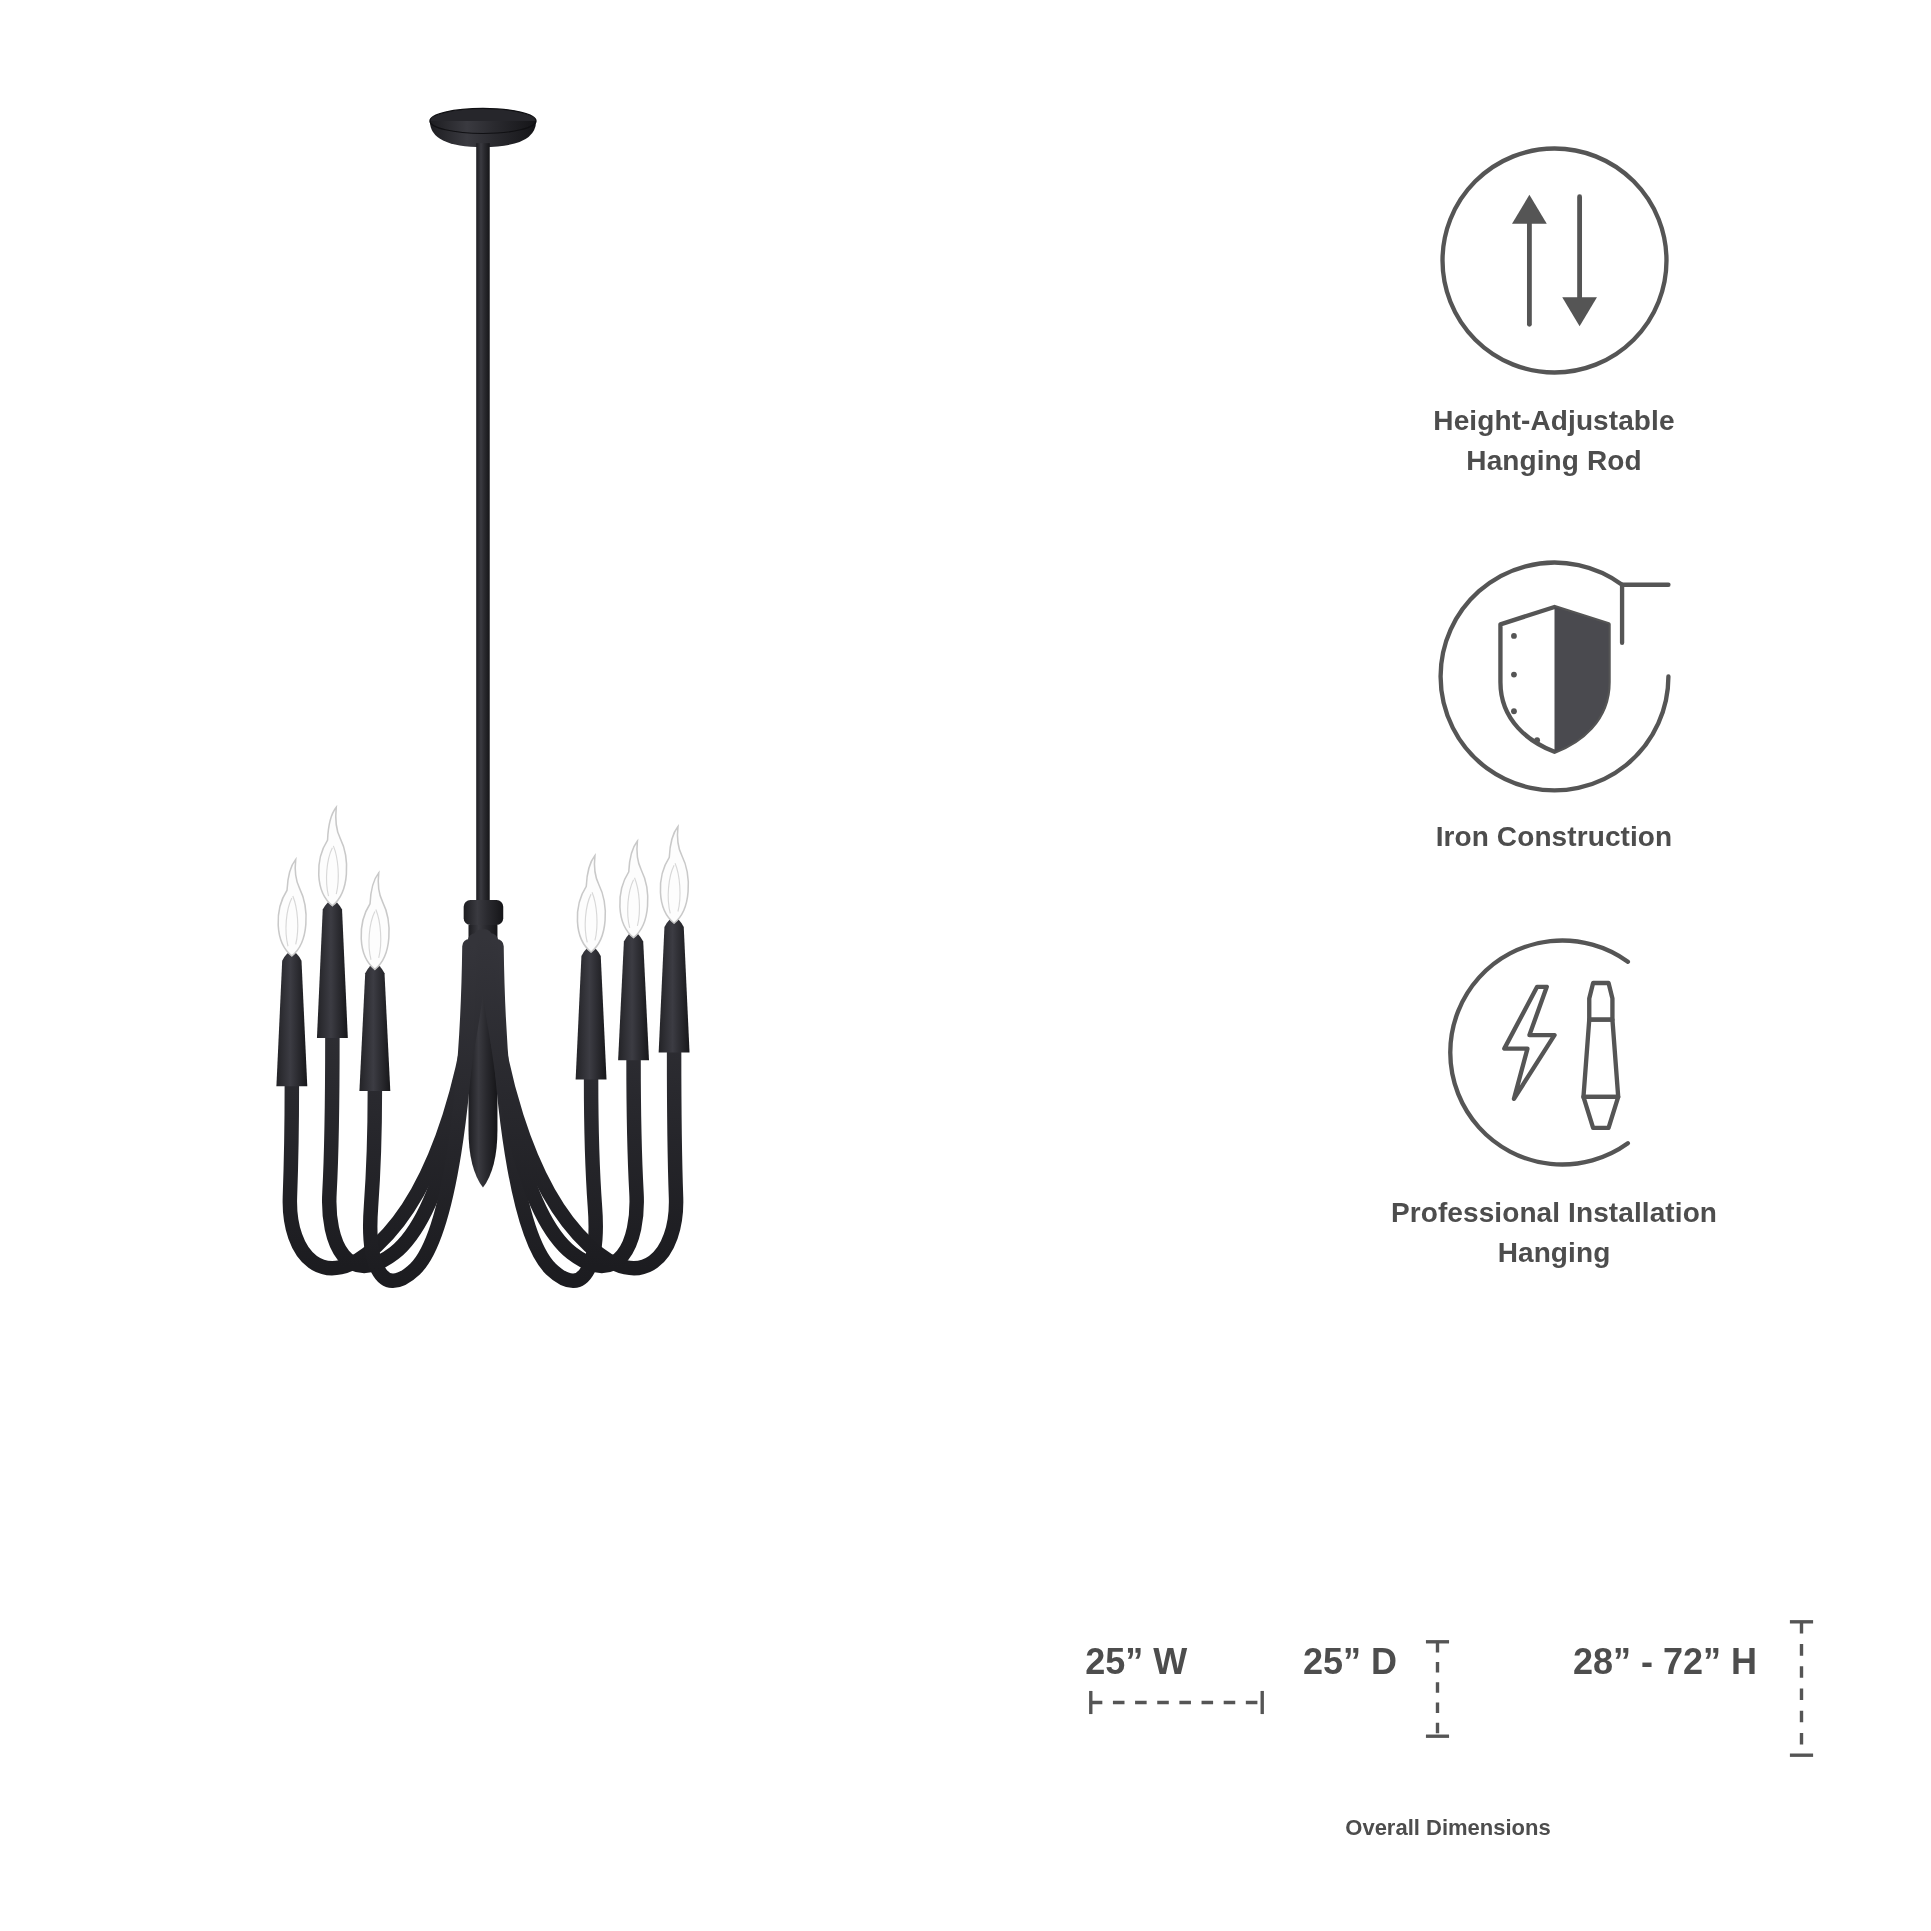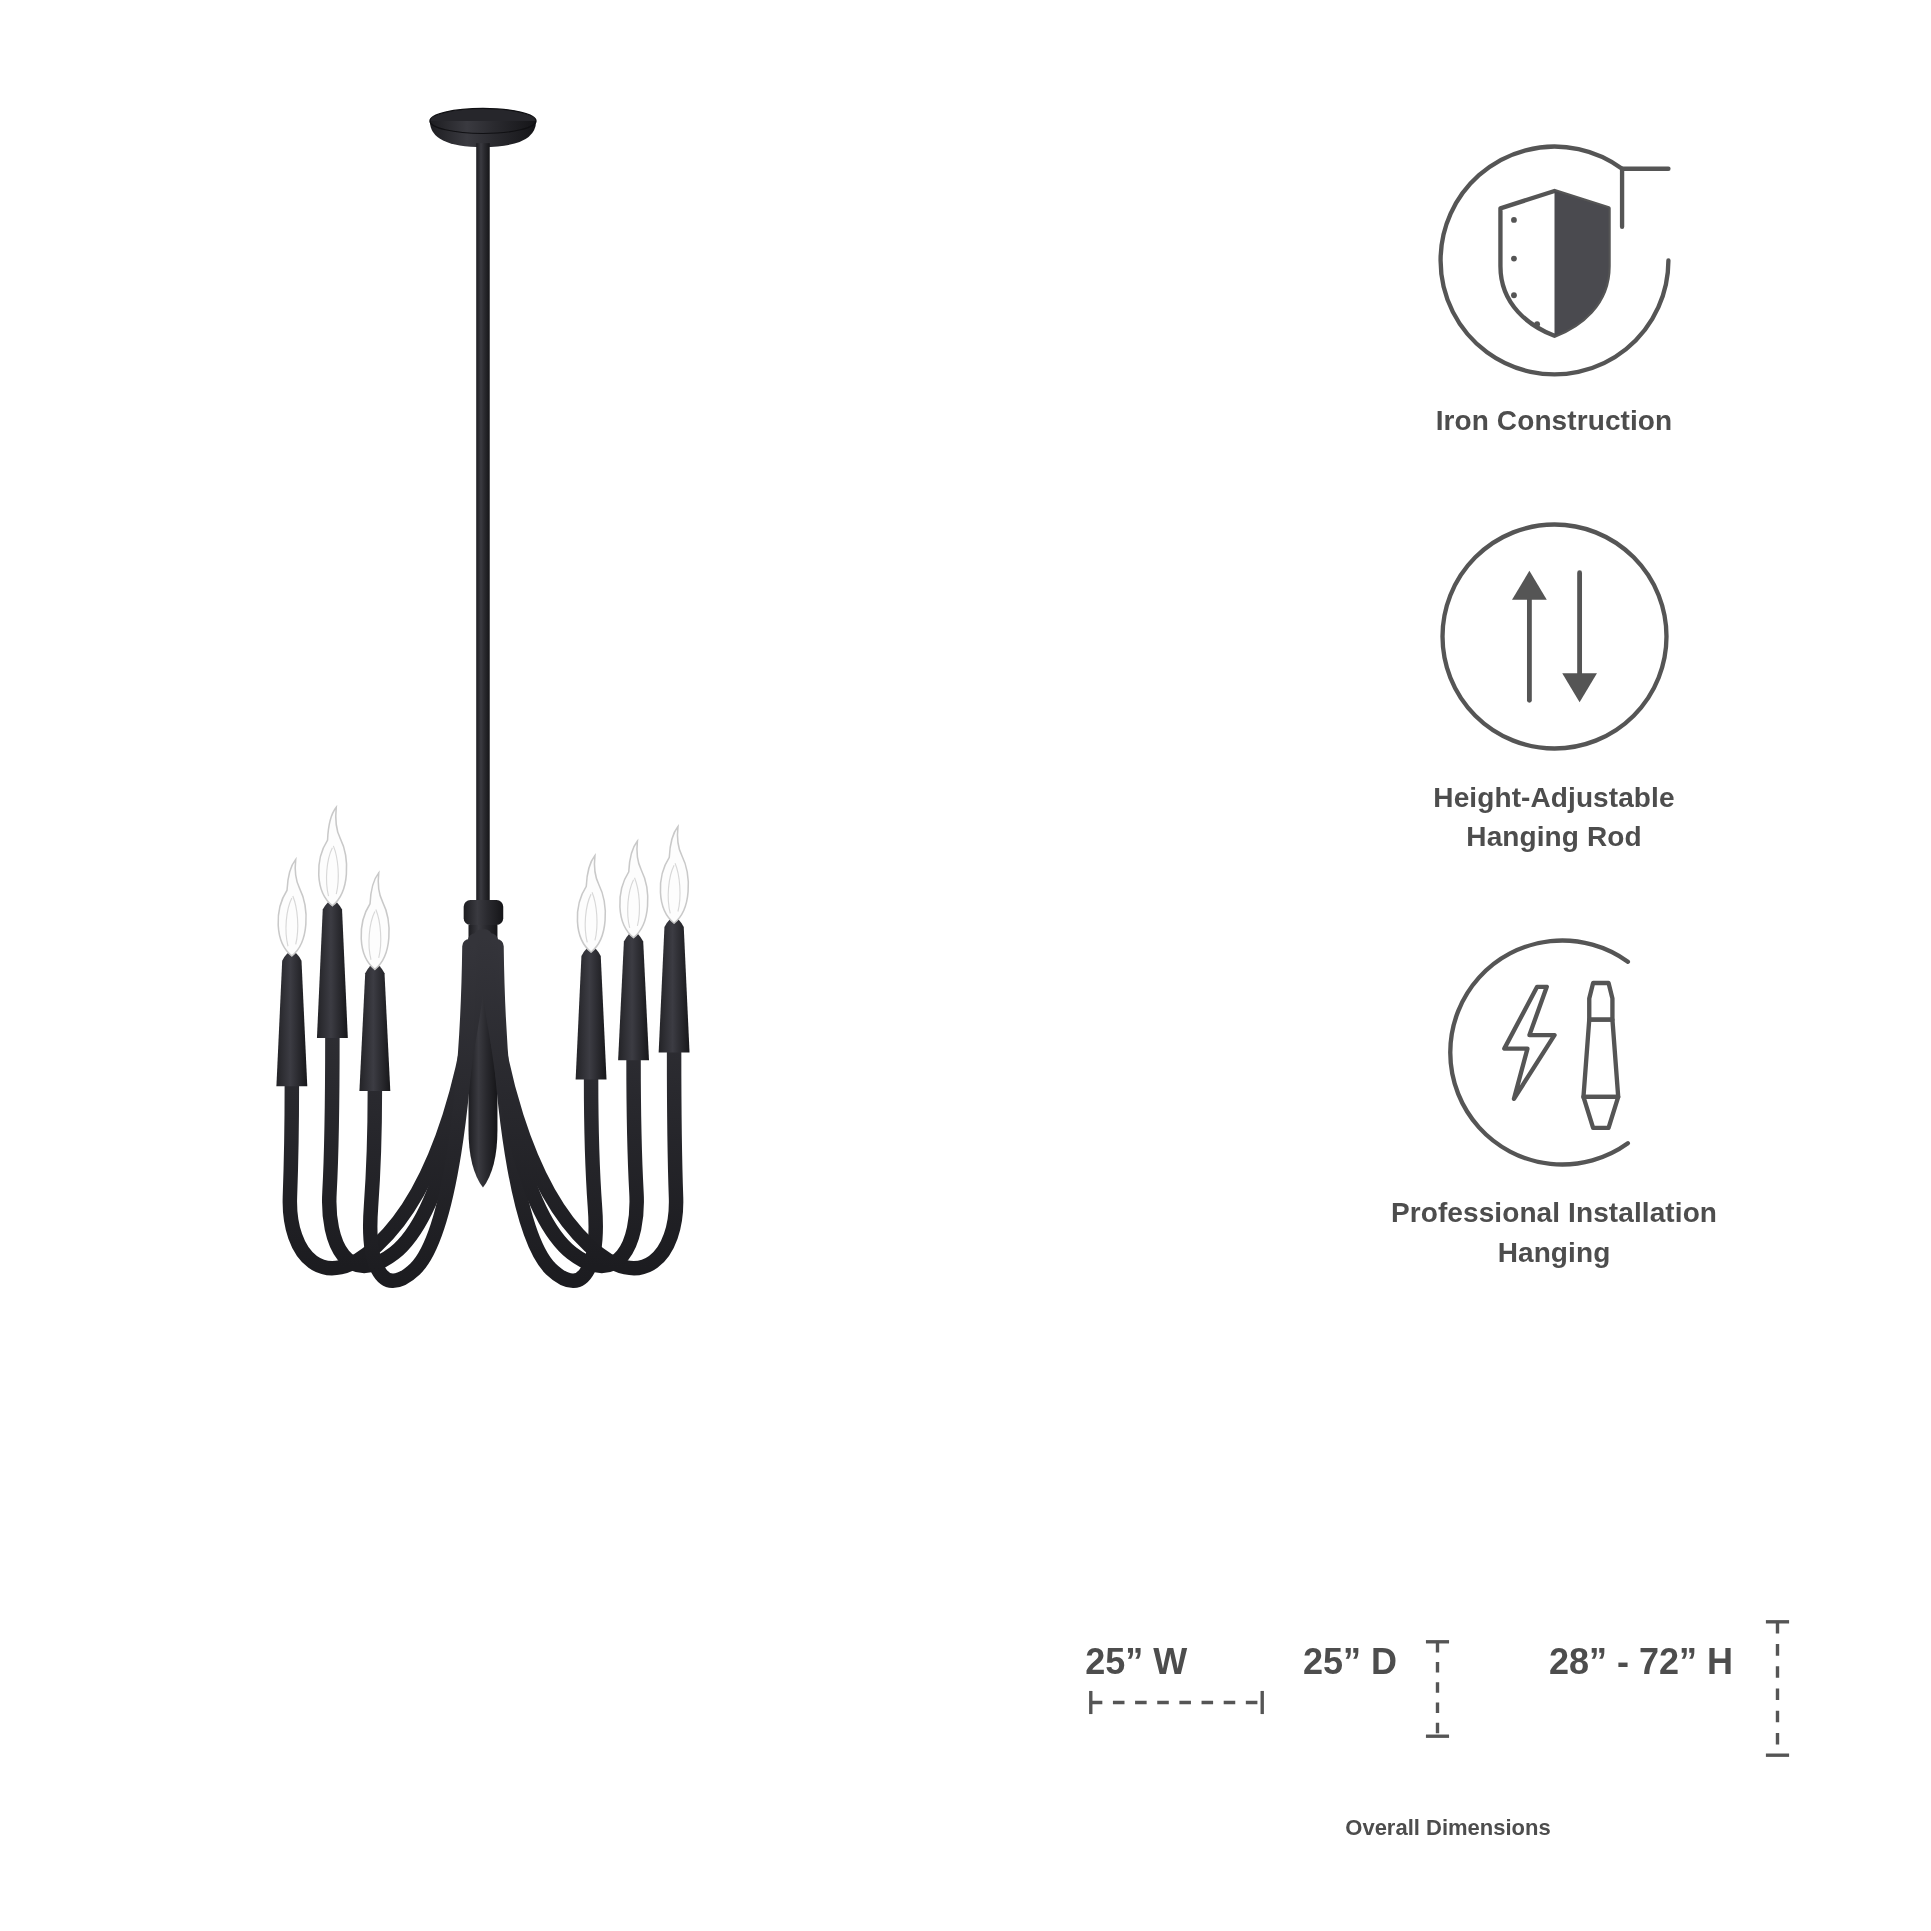--- a/index.html
+++ b/index.html
@@ -63,21 +63,21 @@
     position: absolute;
   }
   .dim-text {
     font-size: 36px;
     font-weight: bold;
     color: #4d4d4d;
     white-space: nowrap;
   }
   #dim-width-group { left: 19.3px; top: 19.3px; margin-left: 43px; }
   #dim-depth-group { left: 280px; top: 19.3px; }
-  #dim-height-group { left: 526px; top: 19.3px; }
+  #dim-height-group { left: 550px; top: 19.3px; }
 
   #overall-dimensions-label {
     position: absolute;
     left: 0;
     top: 193px;
     width: 850px;
     text-align: center;
     font-size: 22px;
     font-weight: bold;
     color: #4d4d4d;
@@ -178,48 +178,48 @@
         <path d="M454,856 C450,840 452,818 458,806 M462,854 C466,838 464,816 459,804" stroke="#d8d8d8" stroke-width="1.2" fill="none"></path>
       </g>
     </g>
   </svg>
 </div>
 
 <div id="feature-list">
 
   <div class="feature-block">
     <svg class="feature-icon" viewBox="0 0 260 260">
+      <path d="M130,14 A116,116 0 1 0 130,246 A116,116 0 1 0 130,14 Z" fill="none" stroke="#555" stroke-width="4.5"></path>
+      <path d="M104,196 L104,72" fill="none" stroke="#555" stroke-width="5" stroke-linecap="round"></path>
+      <path d="M104,62 L86,92 L122,92 Z" fill="#555"></path>
+      <path d="M156,64 L156,188" fill="none" stroke="#555" stroke-width="5" stroke-linecap="round"></path>
+      <path d="M156,198 L138,168 L174,168 Z" fill="#555"></path>
+    </svg>
+    <div class="feature-label">
+      <span>Height-Adjustable</span><br>
+      <span>Hanging Rod</span>
+    </div>
+  </div>
+
+  <div class="feature-block">
+    <svg class="feature-icon" viewBox="0 0 260 260">
       <path d="M248,130 A118,118 0 1 1 200,35 L200,95" fill="none" stroke="#555" stroke-width="4.5" stroke-linecap="round"></path>
       <path d="M200,35 L248,35" fill="none" stroke="#555" stroke-width="4.5" stroke-linecap="round"></path>
       <path d="M130,58 L186,76 L186,136 C186,176 156,198 130,208 C104,198 74,176 74,136 L74,76 Z" fill="#ffffff" stroke="#555" stroke-width="4.5" stroke-linejoin="round"></path>
       <path d="M130,58 L186,76 L186,136 C186,176 156,198 130,208 Z" fill="#4a4a4f"></path>
       <circle cx="88" cy="88" r="3" fill="#555"></circle>
       <circle cx="88" cy="128" r="3" fill="#555"></circle>
       <circle cx="88" cy="166" r="3" fill="#555"></circle>
       <circle cx="112" cy="196" r="3" fill="#555"></circle>
     </svg>
     <div class="feature-label">Iron Construction</div>
   </div>
 
   <div class="feature-block">
     <svg class="feature-icon" viewBox="0 0 260 260">
-      <path d="M130,14 A116,116 0 1 0 130,246 A116,116 0 1 0 130,14 Z" fill="none" stroke="#555" stroke-width="4.5"></path>
-      <path d="M104,196 L104,72" fill="none" stroke="#555" stroke-width="5" stroke-linecap="round"></path>
-      <path d="M104,62 L86,92 L122,92 Z" fill="#555"></path>
-      <path d="M156,64 L156,188" fill="none" stroke="#555" stroke-width="5" stroke-linecap="round"></path>
-      <path d="M156,198 L138,168 L174,168 Z" fill="#555"></path>
-    </svg>
-    <div class="feature-label">
-      <span>Height-Adjustable</span><br>
-      <span>Hanging Rod</span>
-    </div>
-  </div>
-
-  <div class="feature-block">
-    <svg class="feature-icon" viewBox="0 0 260 260">
       <path d="M206,36 A116,116 0 1 0 206,224" fill="none" stroke="#555" stroke-width="4.5" stroke-linecap="round"></path>
       <path d="M206,36 L206,224" fill="none" stroke="#555" stroke-width="4.5" stroke-linecap="round" opacity="0"></path>
 
       <path d="M112,62 L78,126 L102,126 L88,178 L130,112 L104,112 L122,62 Z" fill="none" stroke="#555" stroke-width="4.5" stroke-linejoin="round"></path>
 
       <path d="M170,58 L186,58 L190,74 L190,96 L166,96 L166,74 Z" fill="none" stroke="#555" stroke-width="4.5" stroke-linejoin="round"></path>
       <path d="M166,96 L190,96 L196,176 L160,176 Z" fill="none" stroke="#555" stroke-width="4.5" stroke-linejoin="round"></path>
       <path d="M160,176 L196,176 L186,208 L170,208 Z" fill="none" stroke="#555" stroke-width="4.5" stroke-linejoin="round"></path>
     </svg>
     <div class="feature-label">

